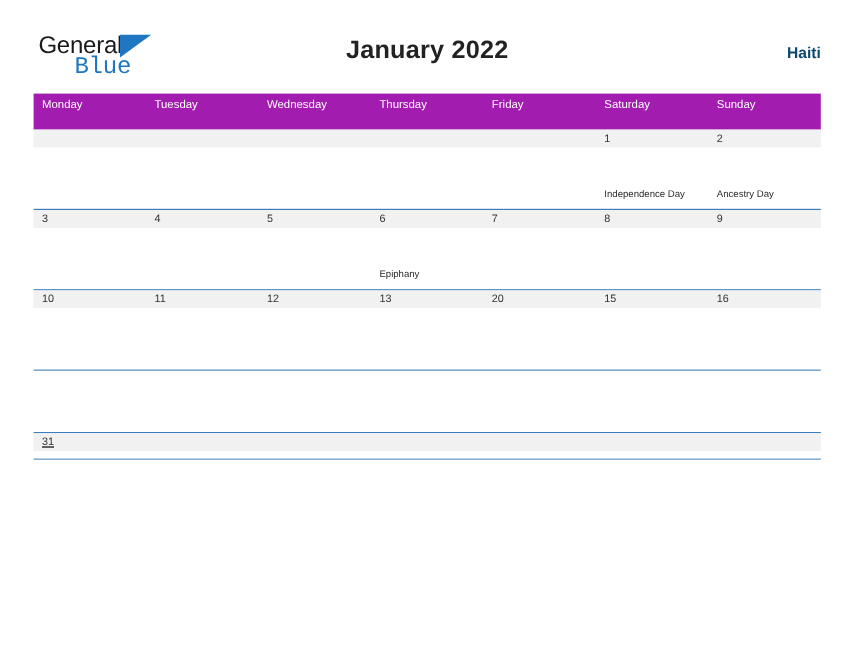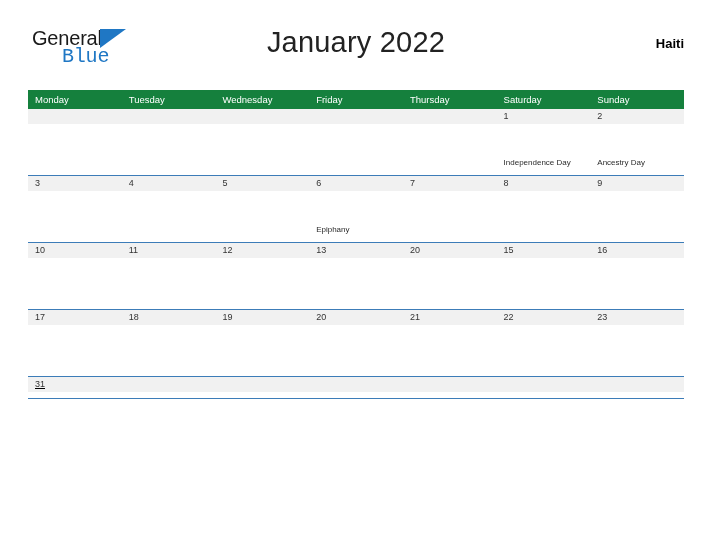--- a/index.html
+++ b/index.html
@@ -66,51 +66,50 @@
     border-left: 26px solid #1f77c4;
     border-bottom: 19px solid transparent;
   }
 
   .month-title {
     position: absolute;
     left: 0;
     right: 0;
     top: 0;
     text-align: center;
-    font-size: 29px;
-    font-weight: 400;
+    font-size: 21px;
+    font-weight: 700;
     color: #222222;
     letter-spacing: 0.2px;
     line-height: 40px;
   }
 
   .country {
     position: absolute;
     right: 0;
     top: 14px;
     font-size: 13px;
     font-weight: bold;
-    color: #000000;
+    color: #0c4a6e;
     text-align: right;
   }
 
   
   .calendar {
     position: absolute;
     left: 28px;
     top: 78px;
     width: 656px;
   }
 
   .weekday-row {
     display: flex;
     width: 100%;
-    background: #15803d;
-    height: 19px;
-    margin-top: 12px;
+    background: #a21caf;
+    height: 30px;
   }
   .weekday-cell {
     flex: 1 1 0;
     color: #ffffff;
     font-size: 9.5px;
     line-height: 19px;
     padding-left: 7px;
     box-sizing: border-box;
     white-space: nowrap;
     overflow: hidden;
@@ -183,22 +182,22 @@
     <div class="country">Haiti</div>
 
   </div>
 
   <div class="calendar">
 
     <div class="weekday-row">
       <div class="weekday-cell">Monday</div>
       <div class="weekday-cell">Tuesday</div>
       <div class="weekday-cell">Wednesday</div>
+      <div class="weekday-cell">Thursday</div>
       <div class="weekday-cell">Friday</div>
-      <div class="weekday-cell">Thursday</div>
       <div class="weekday-cell">Saturday</div>
       <div class="weekday-cell">Sunday</div>
     </div>
 
     <div class="week-row first">
       <div class="day-strip">
         <div class="day-num"></div>
         <div class="day-num"></div>
         <div class="day-num"></div>
         <div class="day-num"></div>
@@ -253,29 +252,20 @@
         <div class="event-cell"></div>
         <div class="event-cell"></div>
         <div class="event-cell"></div>
         <div class="event-cell"></div>
         <div class="event-cell"></div>
         <div class="event-cell"></div>
       </div>
     </div>
 
     <div class="week-row">
-      <div class="day-strip">
-        <div class="day-num">17</div>
-        <div class="day-num">18</div>
-        <div class="day-num">19</div>
-        <div class="day-num">20</div>
-        <div class="day-num">21</div>
-        <div class="day-num">22</div>
-        <div class="day-num">23</div>
-      </div>
       <div class="event-strip">
         <div class="event-cell"></div>
         <div class="event-cell"></div>
         <div class="event-cell"></div>
         <div class="event-cell"></div>
         <div class="event-cell"></div>
         <div class="event-cell"></div>
         <div class="event-cell"></div>
       </div>
     </div>

